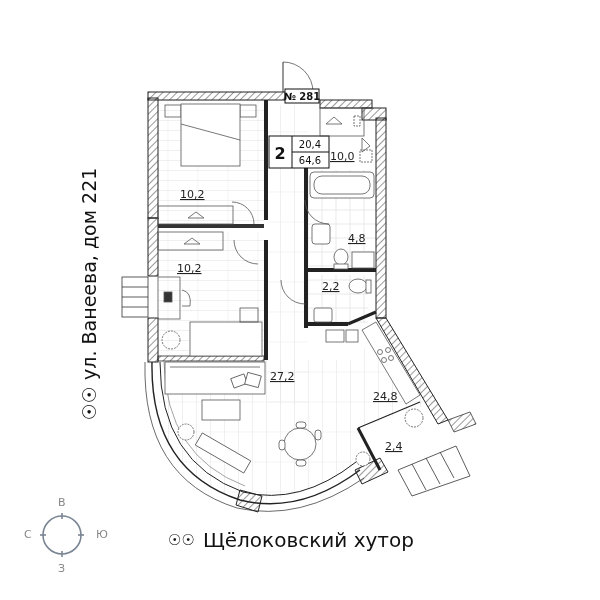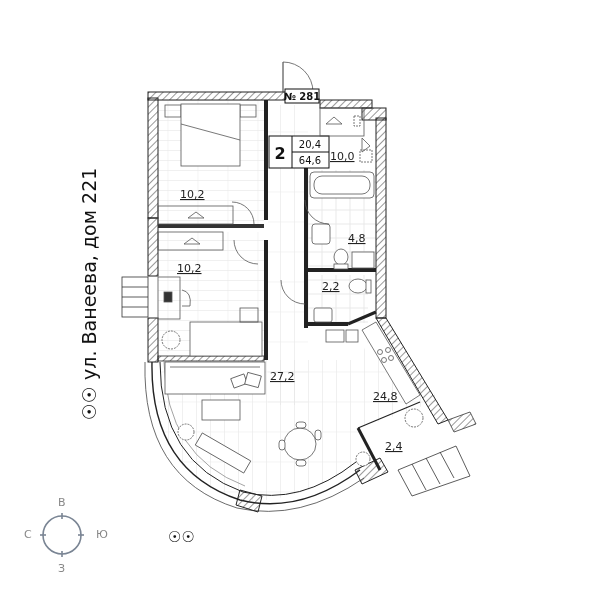--- a/index.html
+++ b/index.html
@@ -211,18 +211,19 @@
   </g>
 </svg>
 
 <div class="street">
   <span>☉☉</span>
   <span>ул. Ванеева, дом 221</span>
 </div>
 
 <div class="complex">
   <span style="font-size:15px;">☉☉</span>
+  <span>Щёлоковский хутор</span>
 </div>
 
 <span class="compass-label" style="left:58px; top:496px;">В</span>
 <span class="compass-label" style="left:24px; top:528px;">С</span>
 <span class="compass-label" style="left:96px; top:528px;">Ю</span>
 <span class="compass-label" style="left:58px; top:562px;">З</span>
 
 </body></html>

